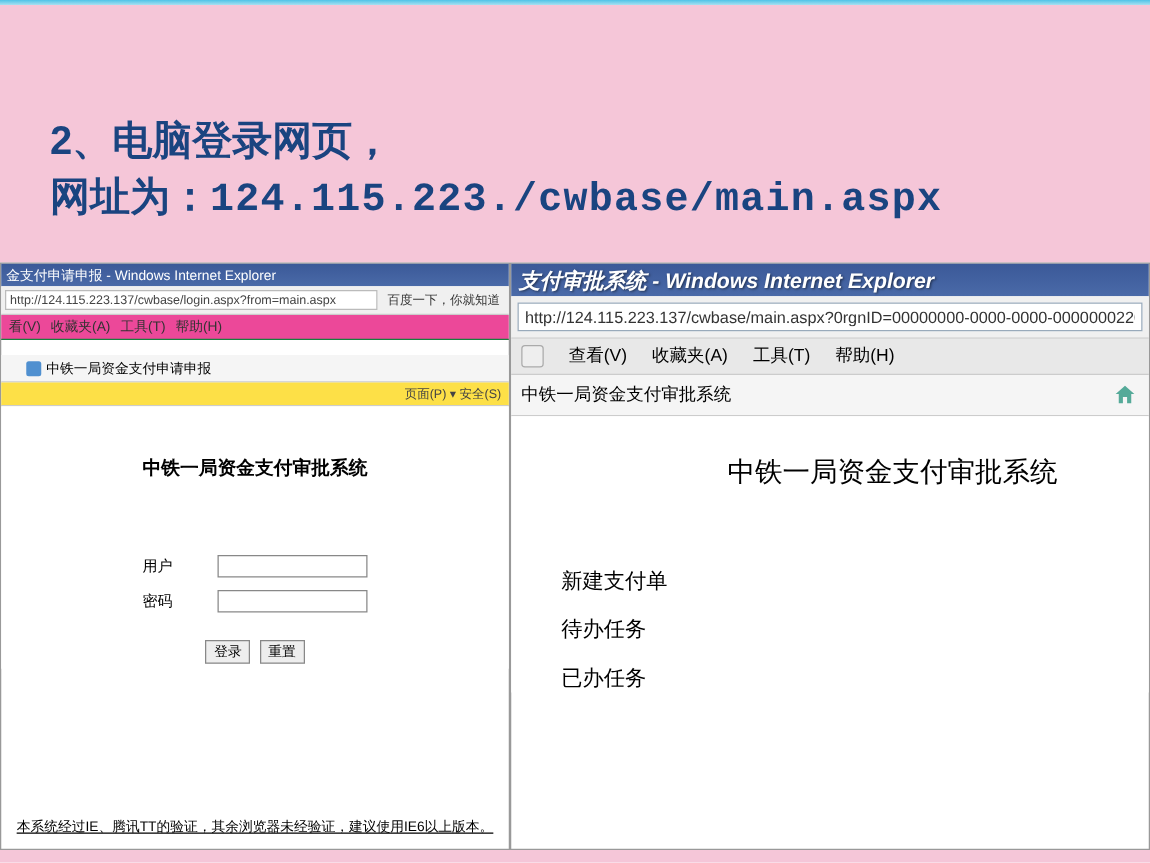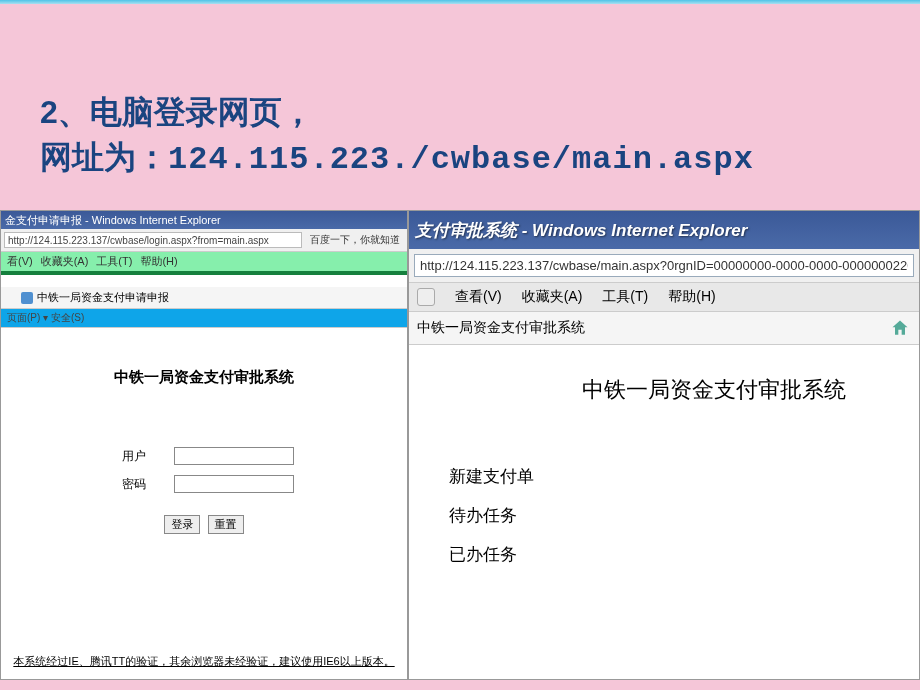--- a/index.html
+++ b/index.html
@@ -12,37 +12,37 @@
     .url-part { font-family: "Courier New", monospace; letter-spacing: 1px; }
     
     .screenshots { position: absolute; top: 210px; left: 0; right: 0; bottom: 0; display: flex; }
     
     
     .left-shot { width: 408px; height: 470px; background: #fff; border: 1px solid #999; position: relative; font-size: 11px; }
     .ie-titlebar-l { background: linear-gradient(to bottom, #3b5998, #4a6aa8); color: #fff; padding: 2px 4px; font-size: 11px; height: 18px; display: flex; align-items: center; }
     .addr-bar-l { background: #f0f0f0; padding: 3px; display: flex; align-items: center; gap: 4px; border-bottom: 1px solid #ccc; }
     .addr-input-l { flex: 1; background: #fff; border: 1px solid #bbb; padding: 1px 3px; font-size: 10px; color: #444; height: 16px; }
     .addr-right { font-size: 10px; color: #333; padding: 0 4px; }
-    .menu-bar-l { background: #86efac; padding: 2px 6px; font-size: 11px; color: #333; border-bottom: 4px solid #15803d; display: flex; gap: 8px; }
-    .toolbar-l { background: #0ea5e9; padding: 2px 6px; font-size: 10px; color: #444; border-bottom: 1px solid #ccc; display: flex; justify-content: flex-start; gap: 6px; }
+    .menu-bar-l { background: #ec4899; padding: 2px 6px; font-size: 11px; color: #333; border-bottom: 1px solid #15803d; display: flex; gap: 8px; }
+    .toolbar-l { background: #fde047; padding: 2px 6px; font-size: 10px; color: #444; border-bottom: 1px solid #ccc; display: flex; justify-content: flex-end; gap: 6px; }
     .tab-bar-l { background: #f5f5f5; padding: 3px 20px; font-size: 11px; border-bottom: 1px solid #ccc; display: flex; align-items: center; gap: 4px; margin-top: 12px; }
     .tab-icon { width: 12px; height: 12px; background: #5090d0; border-radius: 2px; }
     .content-l { background: #fff; padding: 40px 0 0 0; text-align: center; }
     .sys-title-l { font-size: 15px; font-weight: bold; color: #000; margin-bottom: 60px; }
     .login-form { display: inline-block; text-align: left; }
     .form-row { display: flex; align-items: center; margin-bottom: 10px; }
-    .form-label { width: 40px; text-align: center; font-size: 12px; color: #000; margin-right: 20px; }
+    .form-label { width: 40px; text-align: left; font-size: 12px; color: #000; margin-right: 20px; }
     .form-input { width: 120px; height: 18px; border: 1px solid #888; background: #fff; }
     .btn-row { text-align: center; margin-top: 18px; }
     .login-btn { font-size: 11px; padding: 1px 6px; border: 1px solid #888; background: #eee; margin: 4px 2px; cursor: pointer; }
     .footer-note { position: absolute; bottom: 10px; left: 0; right: 0; text-align: center; font-size: 11px; color: #000; text-decoration: underline; }
     
     
     .right-shot { flex: 1; height: 470px; background: #fff; border: 1px solid #999; position: relative; font-size: 13px; }
-    .ie-titlebar-r { background: linear-gradient(to bottom, #3b5998, #4a6aa8); color: #fff; padding: 4px 6px; font-size: 17px; font-weight: bold; font-style: italic; text-shadow: 1px 1px 2px rgba(0,0,0,0.5); height: 38px; display: flex; align-items: center; }
+    .ie-titlebar-r { background: linear-gradient(to bottom, #3b5998, #4a6aa8); color: #fff; padding: 4px 6px; font-size: 17px; font-weight: bold; font-style: italic; text-shadow: 1px 1px 2px rgba(0,0,0,0.5); height: 26px; display: flex; align-items: center; }
     .addr-bar-r { background: #f0f0f0; padding: 5px; display: flex; align-items: center; border-bottom: 1px solid #ccc; }
     .addr-input-r { flex: 1; background: #fff; border: 1px solid #9ab; padding: 3px 5px; font-size: 13px; color: #333; font-family: Arial; }
     .menu-bar-r { background: #e8e8e8; padding: 5px 8px; font-size: 14px; color: #000; border-bottom: 1px solid #ccc; display: flex; gap: 20px; }
     .tab-bar-r { background: #f5f5f5; padding: 6px 8px; font-size: 14px; border-bottom: 1px solid #ccc; display: flex; align-items: center; justify-content: space-between; }
     .tab-left-r { display: flex; align-items: center; gap: 6px; }
     .home-icon { width: 22px; height: 20px; }
     .back-icon-r { width: 18px; height: 18px; border: 1px solid #aaa; border-radius: 3px; background: #eee; }
     .content-r { background: #fff; padding: 30px 0 0 0; }
     .sys-title-r { font-size: 22px; color: #000; text-align: center; padding-left: 100px; margin-bottom: 60px; }
     .menu-links { padding-left: 40px; }

